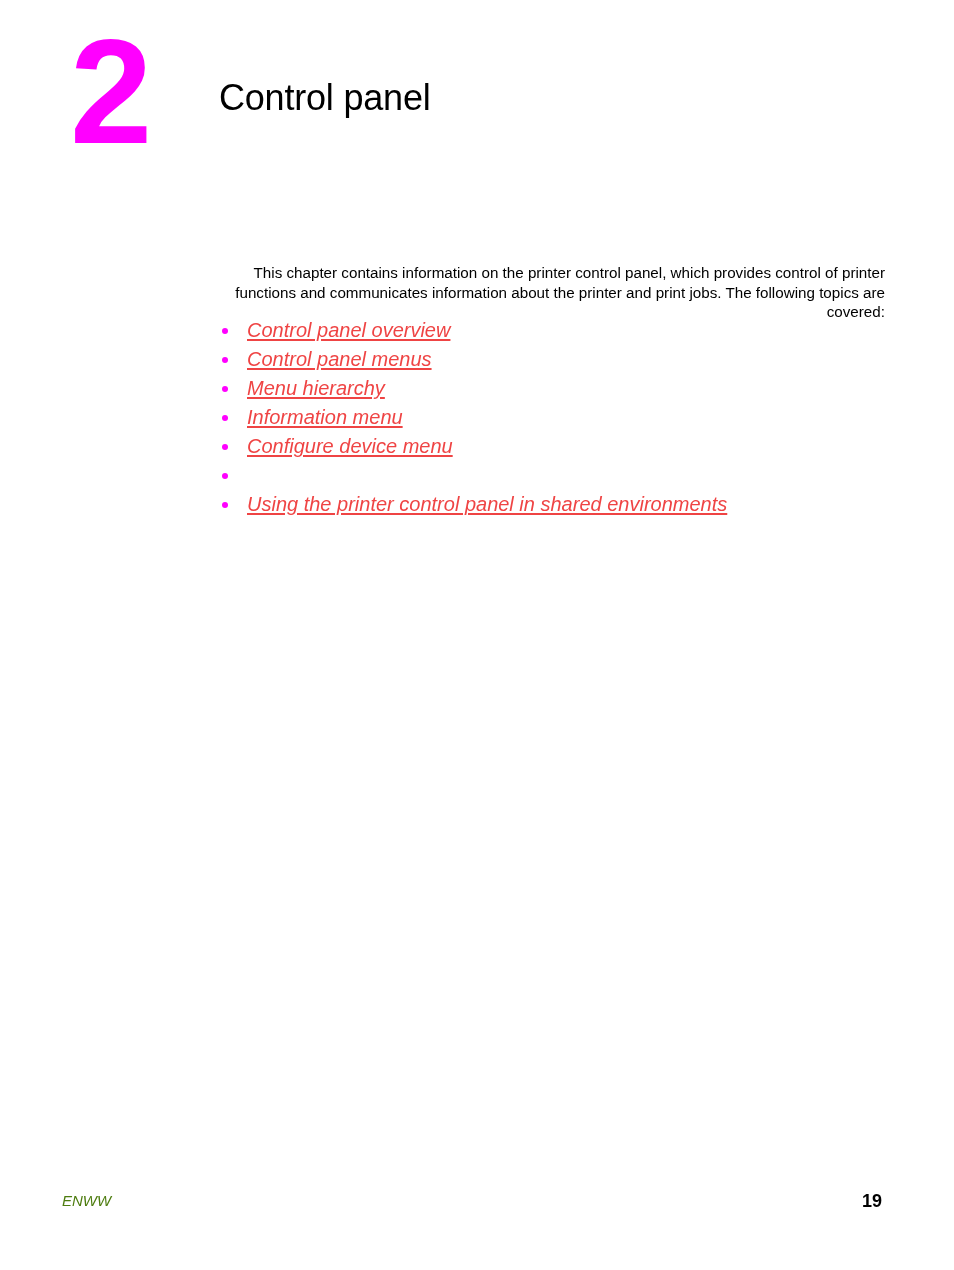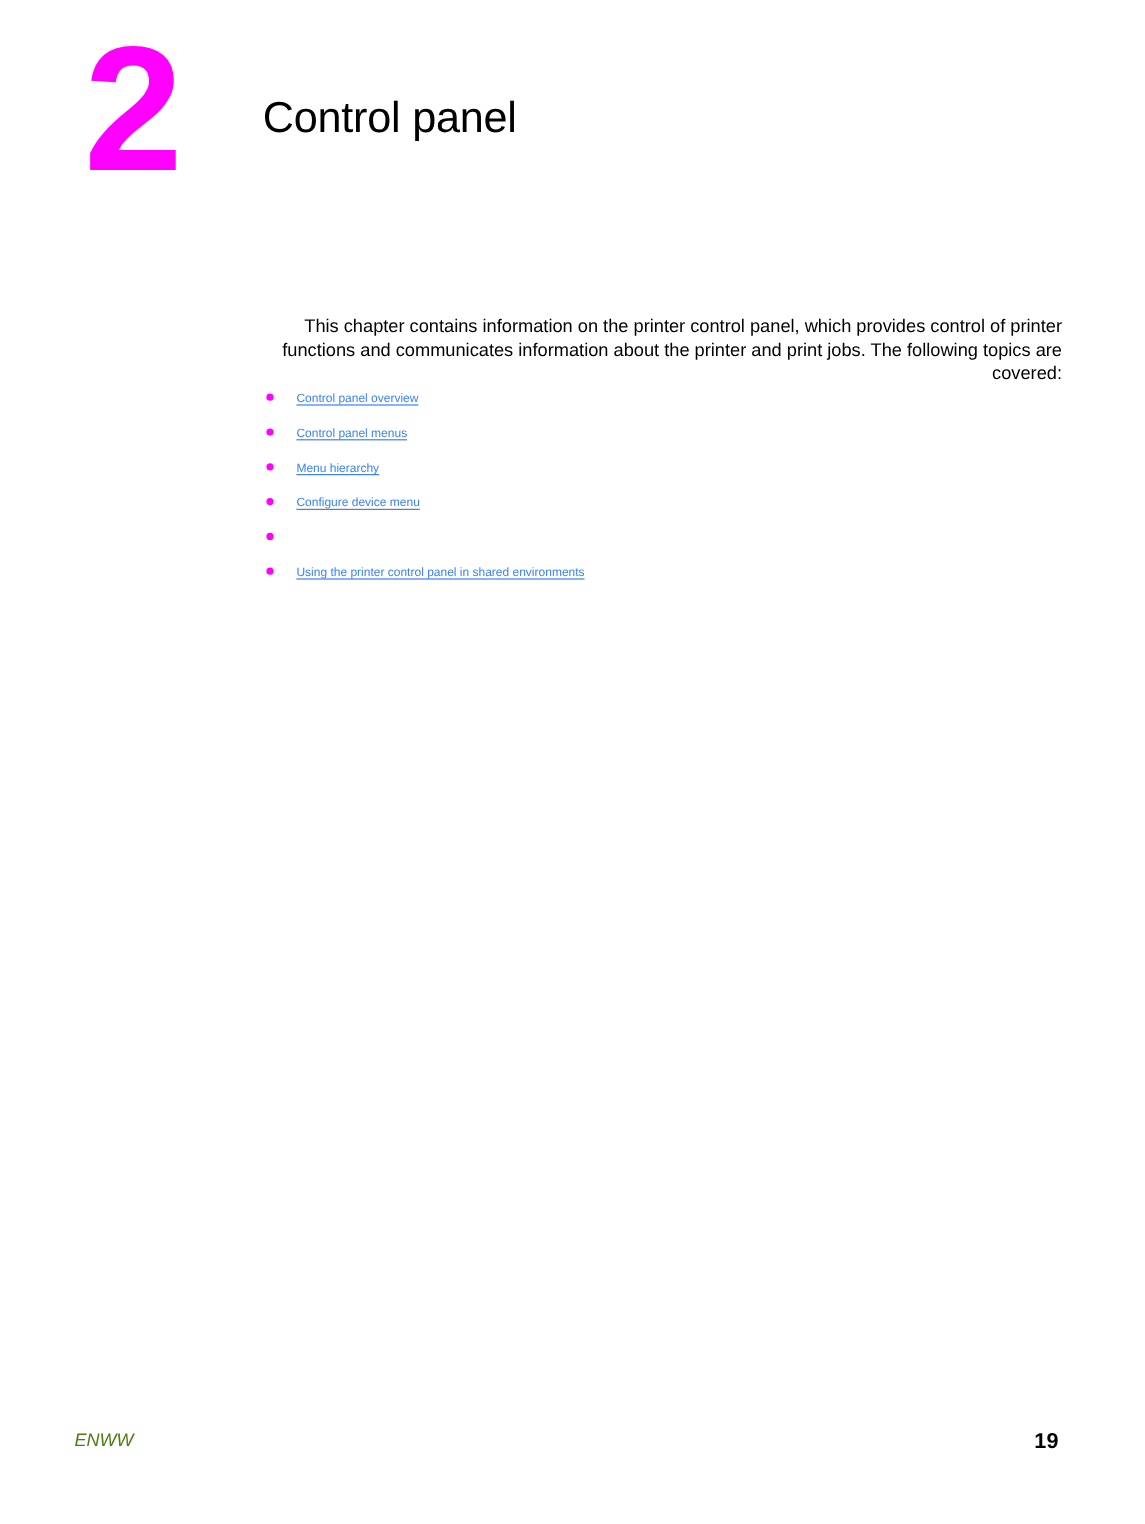--- a/index.html
+++ b/index.html
@@ -91,25 +91,26 @@
     position: absolute;
     left: 3px;
     top: 12px;
     width: 6px;
     height: 6px;
     border-radius: 50%;
     background: #ff00ff;
   }
 
   .topic-link {
-    color: #3b82f6;
+    color: #ef4444;
     text-decoration: underline;
     text-underline-offset: 2px;
-    font-size: 10px;
+    font-size: 20px;
     cursor: pointer;
+    font-style: italic;
   }
 
   
   .page-footer {
     position: absolute;
     left: 0;
     top: 1189px;
     width: 954px;
     height: 26px;
   }
@@ -154,20 +155,24 @@
     <li class="topic-item">
       <span class="topic-bullet"></span>
       <a class="topic-link">Control panel menus</a>
     </li>
     <li class="topic-item">
       <span class="topic-bullet"></span>
       <a class="topic-link">Menu hierarchy</a>
     </li>
     <li class="topic-item">
       <span class="topic-bullet"></span>
+      <a class="topic-link">Information menu</a>
+    </li>
+    <li class="topic-item">
+      <span class="topic-bullet"></span>
       <a class="topic-link">Configure device menu</a>
     </li>
     <li class="topic-item">
       <span class="topic-bullet"></span>
     </li>
     <li class="topic-item">
       <span class="topic-bullet"></span>
       <a class="topic-link">Using the printer control panel in shared environments</a>
     </li>
   </ul>

